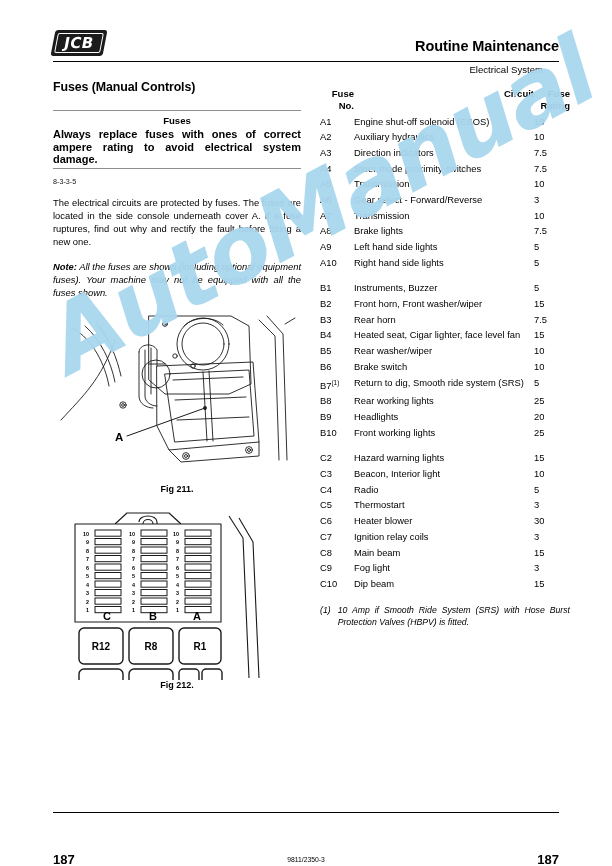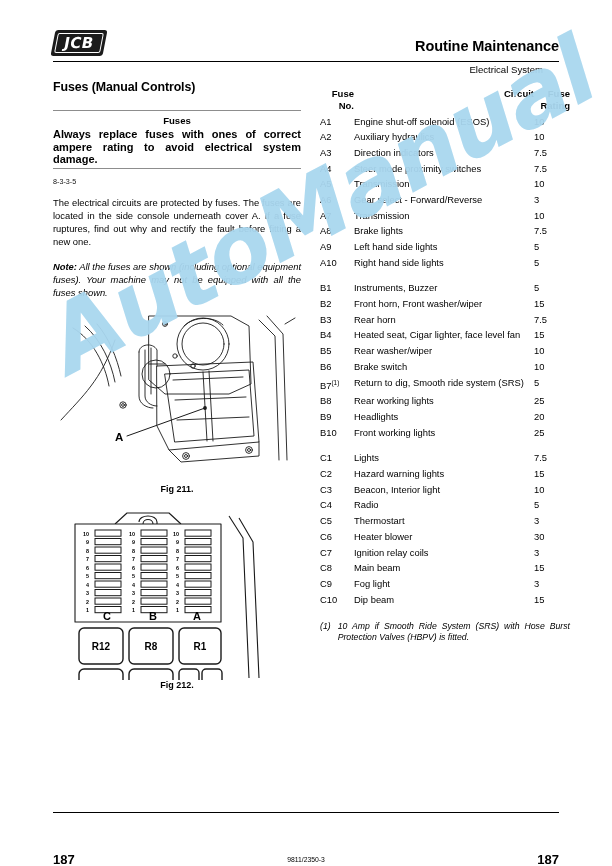--- a/index.html
+++ b/index.html
@@ -607,25 +607,20 @@
           </tr>
           <tr>
             <td class="c-no">B10</td>
             <td class="c-desc">Front working lights</td>
             <td class="c-rate">25</td>
           </tr>
           <tr class="spacer">
             <td colspan="3"></td>
           </tr>
           <tr>
-            <td class="c-no">C1</td>
-            <td class="c-desc">Lights</td>
-            <td class="c-rate">7.5</td>
-          </tr>
-          <tr>
             <td class="c-no">C2</td>
             <td class="c-desc">Hazard warning lights</td>
             <td class="c-rate">15</td>
           </tr>
           <tr>
             <td class="c-no">C3</td>
             <td class="c-desc">Beacon, Interior light</td>
             <td class="c-rate">10</td>
           </tr>
           <tr>

